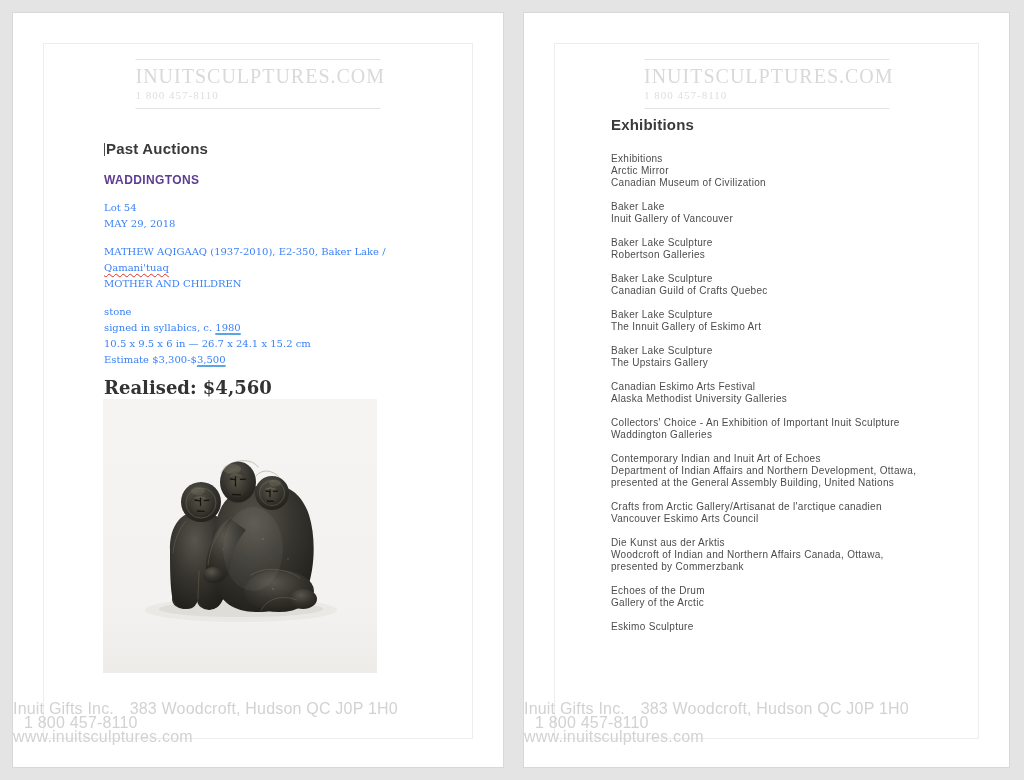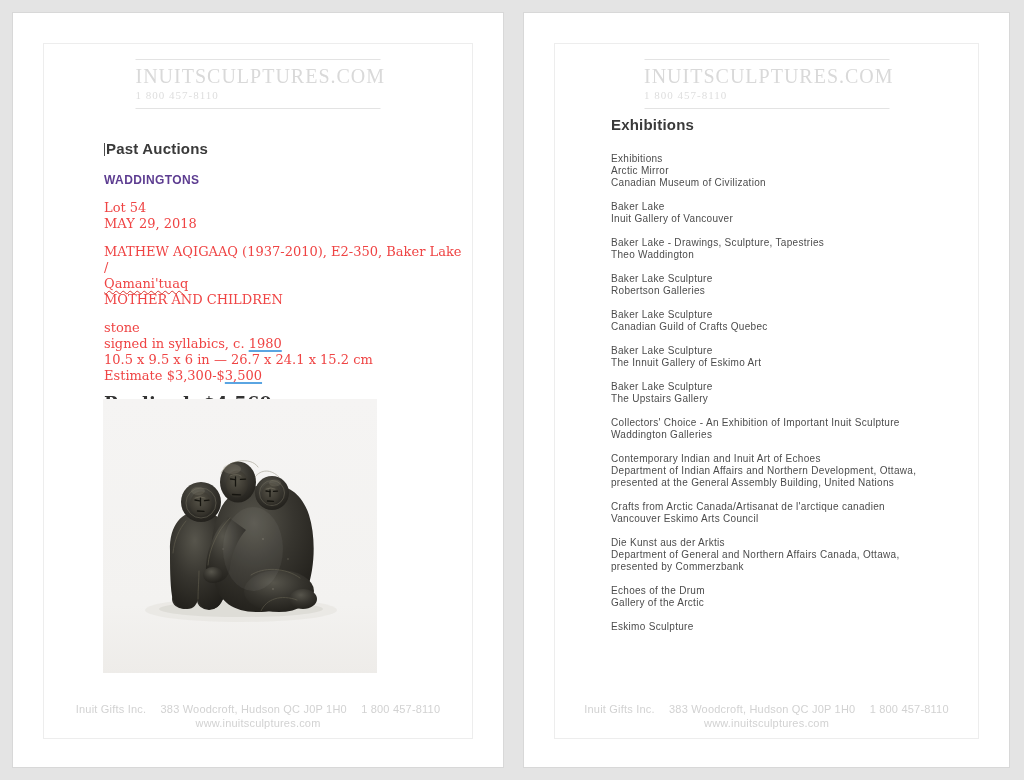--- a/index.html
+++ b/index.html
@@ -49,42 +49,42 @@
   }
   
   .content1 { position:absolute; left:91px; top:128px; right:36px; }
   .content1 .doc-title { margin-bottom:16px; }
   .house {
     font-size:12px; font-weight:bold; color:#5d3d91; letter-spacing:.4px;
     margin-bottom:13px;
   }
   .serif-block {
     font-family:"DejaVu Serif", serif;
-    font-size:13px; color:#ef4444; line-height:16px;
+    font-size:10px; color:#3b82f6; line-height:16px;
   }
   .para { margin-bottom:12px; }
   .realised { font-weight:bold; color:#333333; font-size:18px; }
   .spell-red {
     text-decoration:underline wavy #d8342c; text-decoration-thickness:1px;
     text-underline-offset:2px;
   }
   .sugg-blue {
     text-decoration:underline solid #5aa5e2; text-decoration-thickness:2px;
     text-underline-offset:2px;
   }
   .photo { position:absolute; left:90px; top:386px; width:274px; height:274px; }
   
   .content2 { position:absolute; left:87px; top:104px; right:28px; }
   .content2 .doc-title { margin-bottom:20px; }
   .exh-list { font-size:10px; color:#4c4c4c; letter-spacing:.3px; line-height:12px; }
   .exh-group { margin-bottom:12px; }
   
   .page-footer {
-    position:absolute; left:0; right:0; top:689px; text-align:center;
-    font-size:11px; color:#d2d2d2; line-height:14px; letter-spacing:.2px;
+    position:absolute; left:0; right:0; top:689px; 
+    font-size:16px; color:#d2d2d2; line-height:14px; letter-spacing:.2px;
   }
   .page-footer .seg { display:inline-block; }
   .page-footer .seg + .seg { margin-left:11px; }
 </style>
 </head>
 <body>
 
 <div class="page page-left">
   <div class="frame"></div>
 
@@ -233,55 +233,55 @@
         <div class="exh-group">
           <div class="exh-line">Exhibitions</div>
           <div class="exh-line">Arctic Mirror</div>
           <div class="exh-line">Canadian Museum of Civilization</div>
         </div>
         <div class="exh-group">
           <div class="exh-line">Baker Lake</div>
           <div class="exh-line">Inuit Gallery of Vancouver</div>
         </div>
         <div class="exh-group">
-          <div class="exh-line">Baker Lake - Drawings, Sculpture, Tapestries</div>
-          <div class="exh-line">Theo Waddington</div>
-        </div>
-        <div class="exh-group">
           <div class="exh-line">Baker Lake Sculpture</div>
           <div class="exh-line">Robertson Galleries</div>
         </div>
         <div class="exh-group">
           <div class="exh-line">Baker Lake Sculpture</div>
           <div class="exh-line">Canadian Guild of Crafts Quebec</div>
         </div>
         <div class="exh-group">
           <div class="exh-line">Baker Lake Sculpture</div>
           <div class="exh-line">The Innuit Gallery of Eskimo Art</div>
         </div>
         <div class="exh-group">
           <div class="exh-line">Baker Lake Sculpture</div>
           <div class="exh-line">The Upstairs Gallery</div>
+        </div>
+        <div class="exh-group">
+          <div class="exh-line">Canadian Eskimo Arts Festival</div>
+          <div class="exh-line">Alaska Methodist University Galleries</div>
         </div>
         <div class="exh-group">
           <div class="exh-line">Collectors' Choice - An Exhibition of Important Inuit Sculpture</div>
           <div class="exh-line">Waddington Galleries</div>
         </div>
         <div class="exh-group">
           <div class="exh-line">Contemporary Indian and Inuit Art of Echoes</div>
           <div class="exh-line">Department of Indian Affairs and Northern Development, Ottawa,</div>
           <div class="exh-line">presented at the General Assembly Building, United Nations</div>
         </div>
         <div class="exh-group">
-          <div class="exh-line">Crafts from Arctic Canada/Artisanat de l'arctique canadien</div>
+          <div class="exh-line">Crafts from Arctic Gallery/Artisanat de l'arctique canadien</div>
           <div class="exh-line">Vancouver Eskimo Arts Council</div>
         </div>
         <div class="exh-group">
           <div class="exh-line">Die Kunst aus der Arktis</div>
-          <div class="exh-line">Department of General and Northern Affairs Canada, Ottawa,</div>
+          <div class="exh-line">Woodcroft of Indian and Northern Affairs Canada, Ottawa,</div>
           <div class="exh-line">presented by Commerzbank</div>
         </div>
         <div class="exh-group">
           <div class="exh-line">Echoes of the Drum</div>
           <div class="exh-line">Gallery of the Arctic</div>
         </div>
         <div class="exh-group">
           <div class="exh-line">Eskimo Sculpture</div>
         </div>
       </div>

